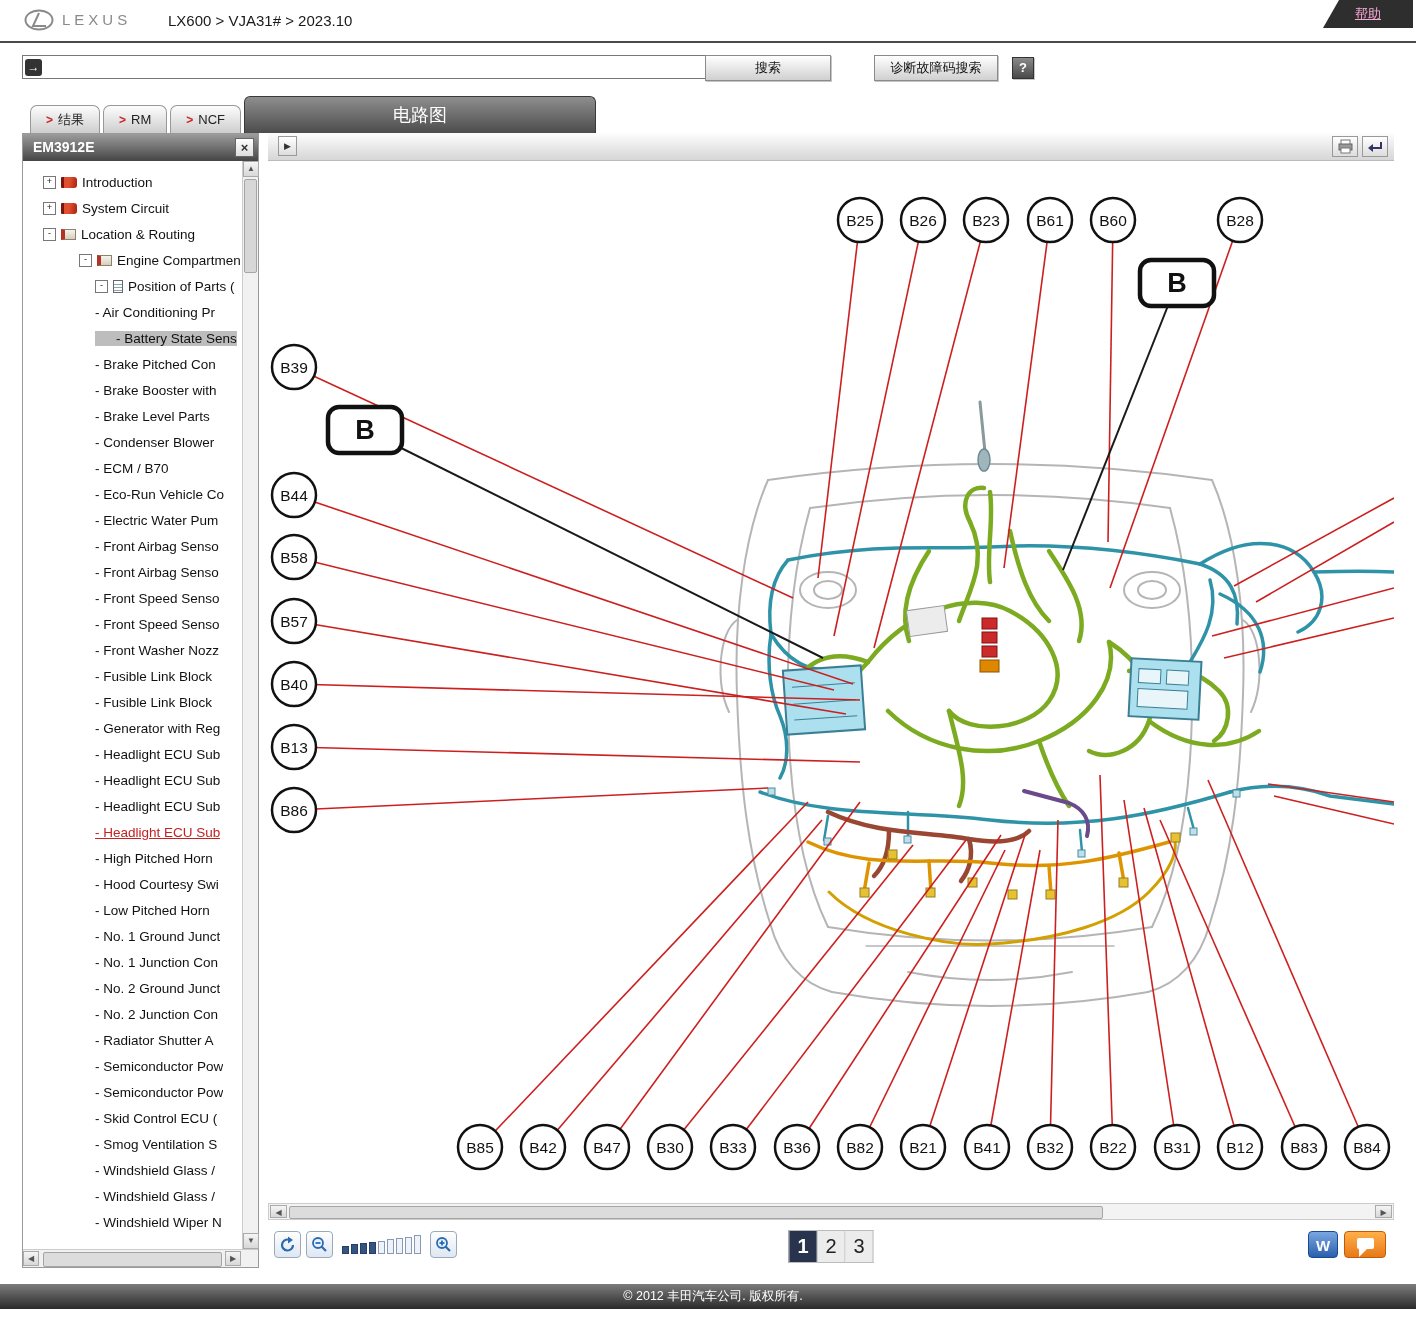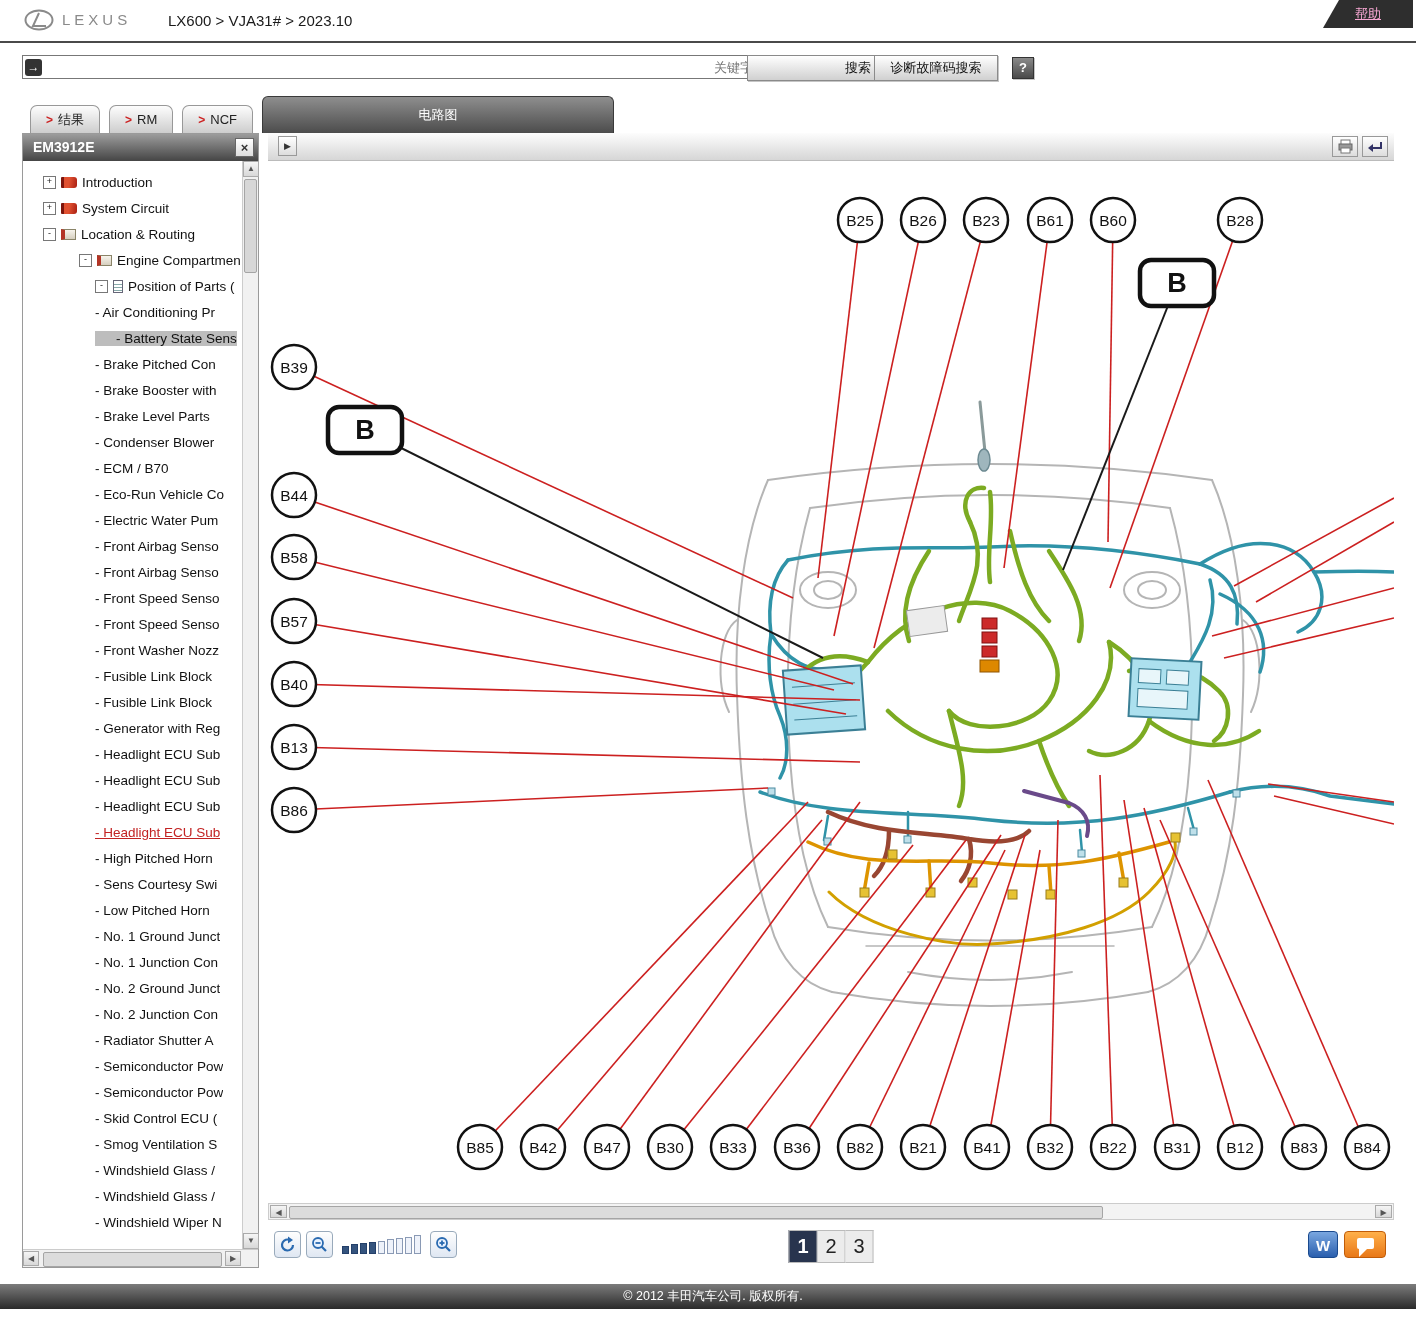--- a/index.html
+++ b/index.html
@@ -9,29 +9,29 @@
   .top-header{position:absolute;left:0;top:0;width:1416px;height:41px;background:#fff;border-bottom:2px solid #4a4a4a;}
   .logo{position:absolute;left:24px;top:7px;}
   .breadcrumb{position:absolute;left:168px;top:12px;font-size:15px;color:#1a1a1a;}
   .help-tab{position:absolute;right:3px;top:0;width:90px;height:28px;background:#2e2e2e;color:#f9a8d4;font-size:13px;line-height:28px;text-align:center;text-decoration:underline;clip-path:polygon(16px 0,100% 0,100% 100%,0 100%);cursor:pointer;}
 
   
   .search-row{position:absolute;left:22px;top:55px;width:1372px;height:26px;}
   .search-input{position:absolute;left:0;top:0;width:704px;height:22px;border:1px solid #777;font-size:13px;padding:0 4px 0 26px;box-sizing:content-box;font-family:"Liberation Sans",sans-serif;text-align:right;}
   .search-arrow{position:absolute;left:3px;top:4px;width:17px;height:17px;background:#333;color:#fff;border-radius:3px;font-size:12px;line-height:17px;text-align:center;}
   .btn3d{position:absolute;top:0;height:24px;background:linear-gradient(#ffffff,#d0d0d0);border:1px solid #8a8a8a;box-shadow:1px 1px 0 #c5c5c5;font-size:13px;text-align:center;line-height:24px;cursor:pointer;color:#111;}
-  .btn-search{left:725px;width:124px;padding-left:48px;}
+  .btn-search{left:683px;width:124px;}
   .btn-dtc{left:852px;width:122px;}
   .btn-q{left:990px;width:20px;height:20px;top:2px;background:linear-gradient(#8a8a8a,#4a4a4a);color:#fff;font-weight:bold;line-height:20px;border:1px solid #333;font-size:13px;}
 
   
-  .tab-bar{position:absolute;left:30px;top:97px;height:36px;display:flex;align-items:flex-end;gap:9px;}
+  .tab-bar{position:absolute;left:30px;top:97px;height:36px;display:flex;align-items:flex-end;gap:3px;}
   .tab{height:27px;line-height:27px;padding:0 15px;background:linear-gradient(#fdfdfd,#cdcdcd);border:1px solid #989898;border-bottom:none;border-radius:7px 7px 0 0;font-size:13px;color:#222;cursor:pointer;white-space:nowrap;}
   .tab-arrow{color:#c22;font-weight:bold;margin-right:5px;font-size:12px;}
-  .tab-active{height:36px;line-height:36px;width:350px;padding:0;text-align:center;background:linear-gradient(#8e8e8e,#4c4c4c);color:#fff;border:1px solid #3a3a3a;border-bottom:none;border-radius:6px 6px 0 0;font-size:13px;}
+  .tab-active{height:36px;line-height:36px;width:350px;padding:0;text-align:center;background:linear-gradient(#8e8e8e,#4c4c4c);color:#fff;border:1px solid #3a3a3a;border-bottom:none;border-radius:6px 6px 0 0;font-size:18px;}
 
   
   .sidebar{position:absolute;left:22px;top:133px;width:237px;height:1135px;border:1px solid #9a9a9a;box-sizing:border-box;background:#fff;}
   .sidebar-header{position:absolute;left:0;top:0;right:0;height:27px;background:linear-gradient(#9c9c9c,#454545);color:#fff;font-weight:bold;font-size:14px;line-height:27px;padding-left:10px;box-sizing:border-box;}
   .sidebar-close{position:absolute;right:4px;top:4px;width:19px;height:19px;background:linear-gradient(#fff,#ddd);border:1px solid #666;color:#333;font-size:13px;line-height:17px;text-align:center;cursor:pointer;box-sizing:border-box;}
   .tree-wrap{position:absolute;left:0;top:27px;right:16px;bottom:18px;overflow:hidden;padding-top:8px;}
   .tree-row{display:flex;align-items:center;height:26px;white-space:nowrap;overflow:hidden;font-size:13.5px;cursor:pointer;}
   .lvl0{padding-left:20px}.lvl1{padding-left:56px}.lvl2{padding-left:72px}.lvl3{padding-left:72px}
   .expander{display:inline-block;width:11px;height:11px;border:1px solid #777;background:#fff;font-size:9px;line-height:9px;text-align:center;margin-right:5px;color:#222;flex:none;}
   .ticon{display:inline-block;margin-right:5px;flex:none;}
@@ -202,21 +202,21 @@
       <div class="tree-row lvl3">
         <span class="tlabel">- Headlight ECU Sub</span>
       </div>
       <div class="tree-row lvl3 act">
         <span class="tlabel">- Headlight ECU Sub</span>
       </div>
       <div class="tree-row lvl3">
         <span class="tlabel">- High Pitched Horn</span>
       </div>
       <div class="tree-row lvl3">
-        <span class="tlabel">- Sens Courtesy Swi</span>
+        <span class="tlabel">- Hood Courtesy Swi</span>
       </div>
       <div class="tree-row lvl3">
         <span class="tlabel">- Low Pitched Horn</span>
       </div>
       <div class="tree-row lvl3">
         <span class="tlabel">- No. 1 Ground Junct</span>
       </div>
       <div class="tree-row lvl3">
         <span class="tlabel">- No. 1 Junction Con</span>
       </div>

